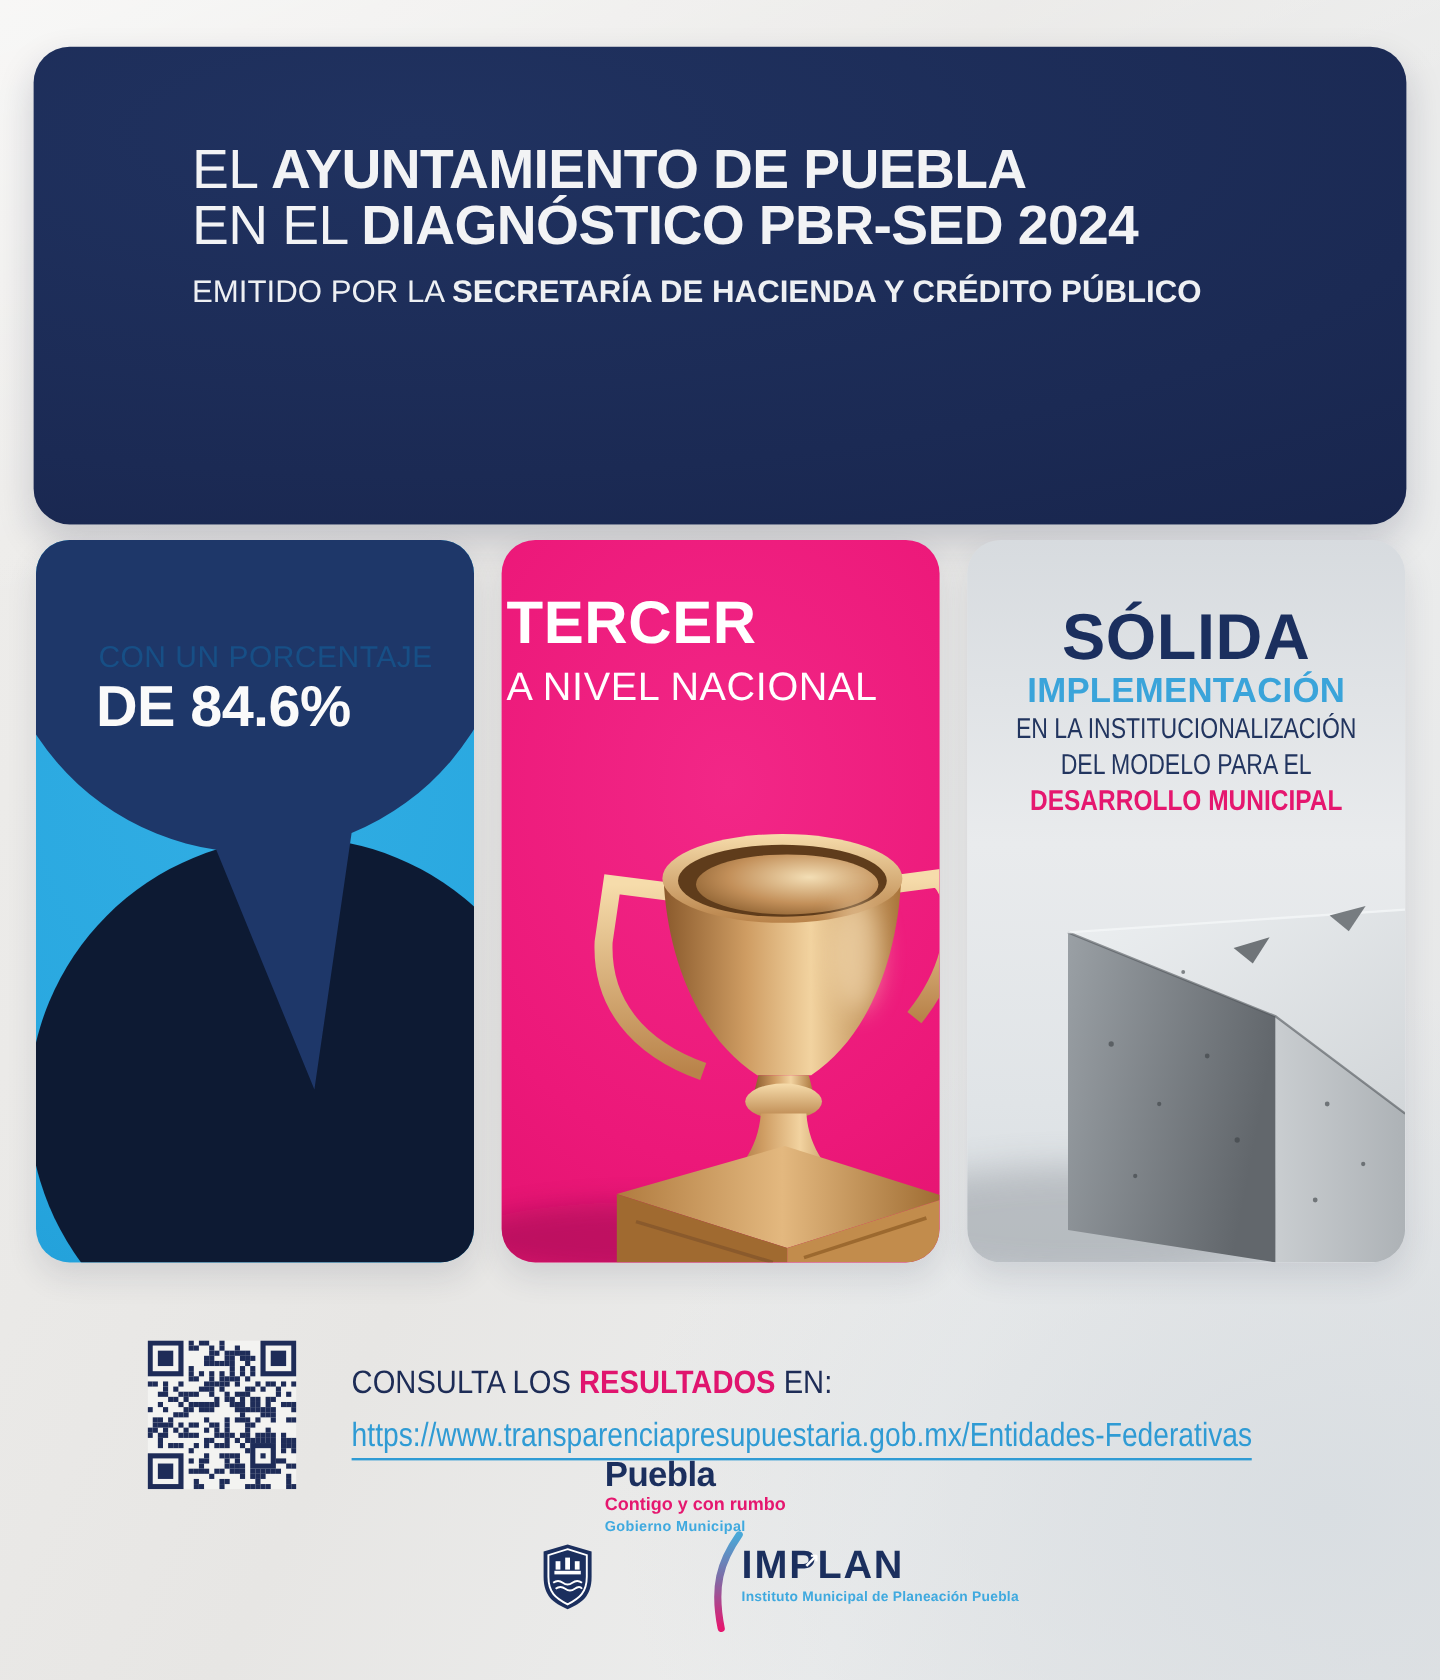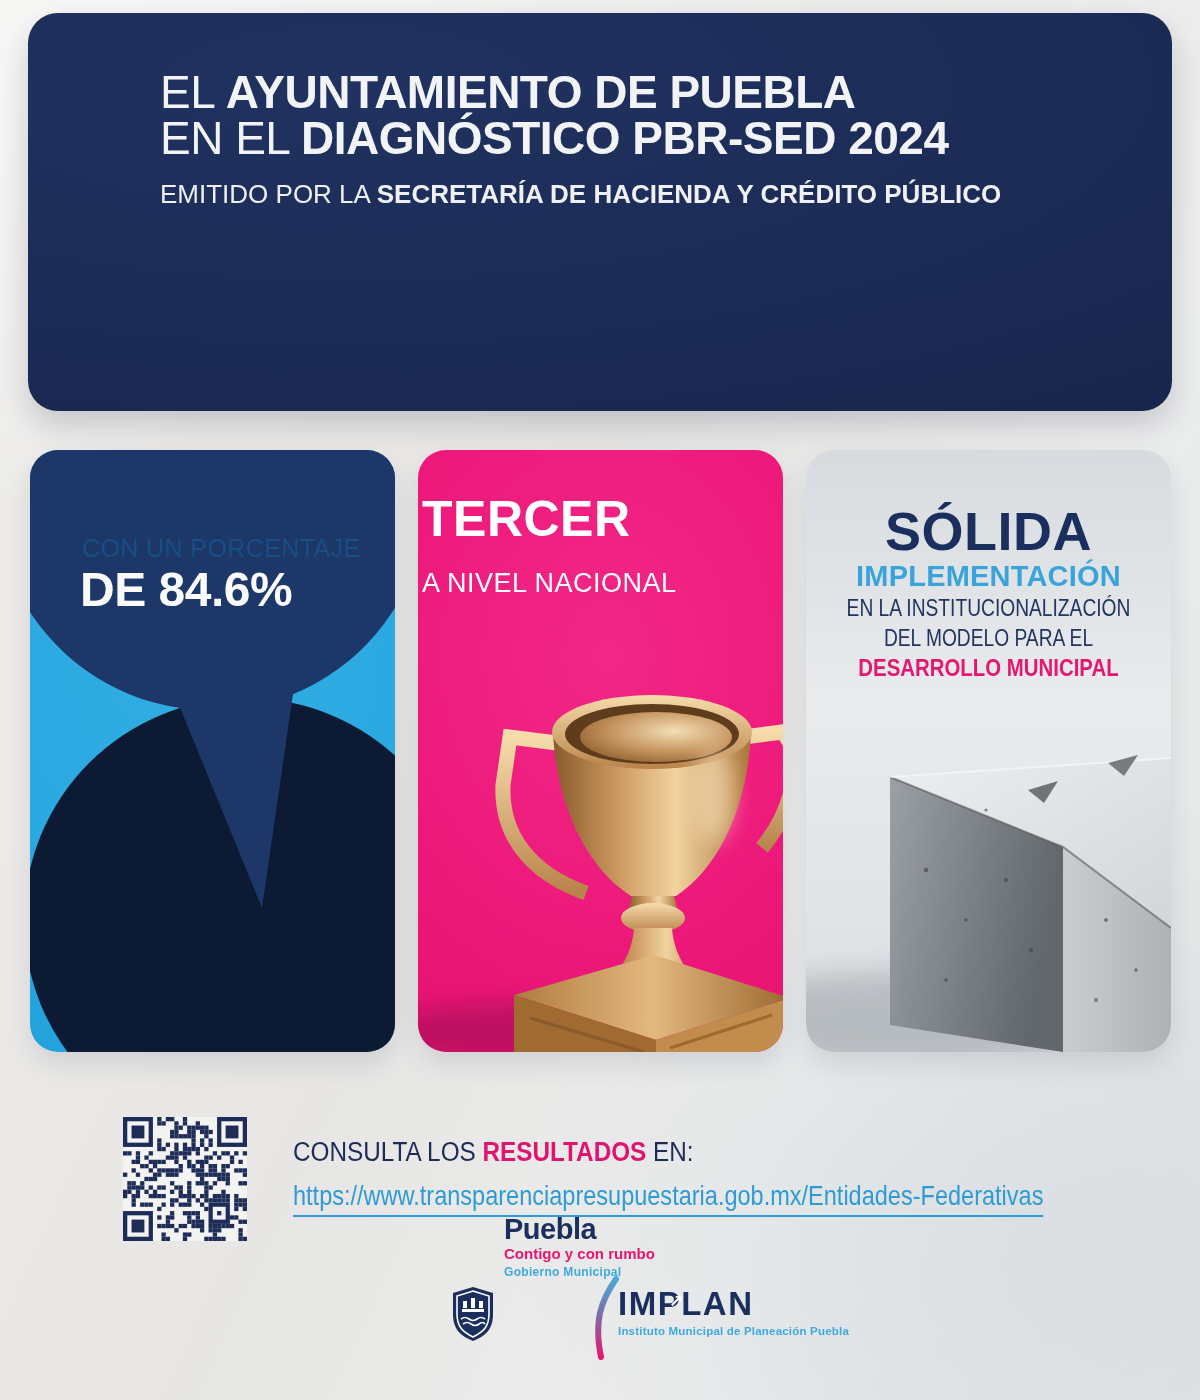--- a/index.html
+++ b/index.html
@@ -13,46 +13,46 @@
     position:relative; width:1200px; height:1400px;
     background:
       linear-gradient(160deg, rgba(255,255,255,.55) 0%, rgba(255,255,255,0) 28%),
       radial-gradient(950px 700px at 92% 90%, #d9dee2 0%, rgba(217,222,226,0) 62%),
       linear-gradient(115deg,#efeeec 0%,#e7e6e4 45%,#eceded 72%,#e2e3e4 100%);
   }
   .abs { position:absolute; }
 
   
   .hero {
-    left:28px; top:13px; width:1144px; height:398px;
+    left:28px; top:39px; width:1144px; height:398px;
     background:radial-gradient(140% 130% at 28% 18%, #203260 0%, #1b2a54 55%, #162248 100%);
     border-radius:30px;
     box-shadow:0 14px 30px rgba(20,30,60,.18);
-    padding:56px 60px 0 132px;
+    padding:79px 60px 0 132px;
   }
   .hero-line { font-size:46px; line-height:46px; color:#f2f3f5; letter-spacing:-.5px; white-space:nowrap; }
   .hero-line .thin { font-weight:400; }
   .hero-line .bold { font-weight:700; }
   .hero-line .hl   { font-weight:700; color:#3fa9df; }
   .hero-sub { margin-top:18px; font-size:26px; line-height:30px; color:#eef0f3; white-space:nowrap; }
   .hero-sub .bold { font-weight:700; }
 
   
   .card { top:450px; width:365px; height:602px; border-radius:28px; overflow:hidden;
           box-shadow:0 12px 26px rgba(40,50,70,.12); }
   .card-blue { left:30px;  background:radial-gradient(130% 95% at 45% 32%, #31ade3 0%, #29a8e0 55%, #1f9cd6 100%); }
   .card-pink { left:418px; background:radial-gradient(125% 95% at 52% 34%, #f22787 0%, #ec1879 55%, #dd0f69 100%); }
   .card-gray { left:806px; background:linear-gradient(180deg,#d7dbdf 0%, #e9ebed 42%, #e0e4e7 78%, #d8dde1 100%); }
 
   .pct-label { left:52px; top:84px; font-size:25px; letter-spacing:.4px; color:#174f86; font-weight:400; white-space:nowrap; }
   .pct-value { left:50px; top:112px; font-size:48px; font-weight:700; color:#fafafa; letter-spacing:-.5px; white-space:nowrap;text-align:center; }
 
   .rank-text { left:4px; top:44px; width:100%; text-align:left; color:#ffffff; }
   .rank-big  { font-size:50px; line-height:50px; font-weight:700; letter-spacing:.5px; }
-  .rank-sub  { margin-top:24px; font-size:27px; font-weight:400; letter-spacing:.5px; }
+  .rank-sub  { margin-top:9px; font-size:33px; font-weight:400; letter-spacing:.5px; }
 
   .solid-text { left:0; top:52px; width:100%; text-align:center; }
   .solid-title { font-size:54px; line-height:58px; font-weight:700; color:#1b2f5e; letter-spacing:.5px; }
   .solid-sub   { font-size:29px; line-height:33px; font-weight:700; color:#3aa4da; letter-spacing:.2px; }
   .solid-line  { font-size:24px; line-height:30px; color:#22355f; transform:scaleX(.8); transform-origin:50% 50%; white-space:nowrap; }
   .solid-line5 { font-size:24px; line-height:30px; font-weight:700; color:#e5176f; transform:scaleX(.85); transform-origin:50% 50%; white-space:nowrap; }
 
   .pie-svg, .trophy-svg, .block-svg { position:absolute; left:0; top:0; width:365px; height:602px; }
 
   

